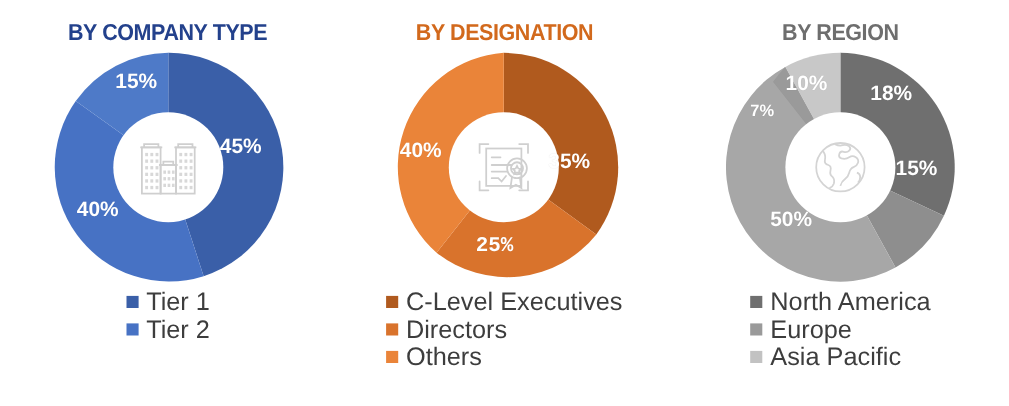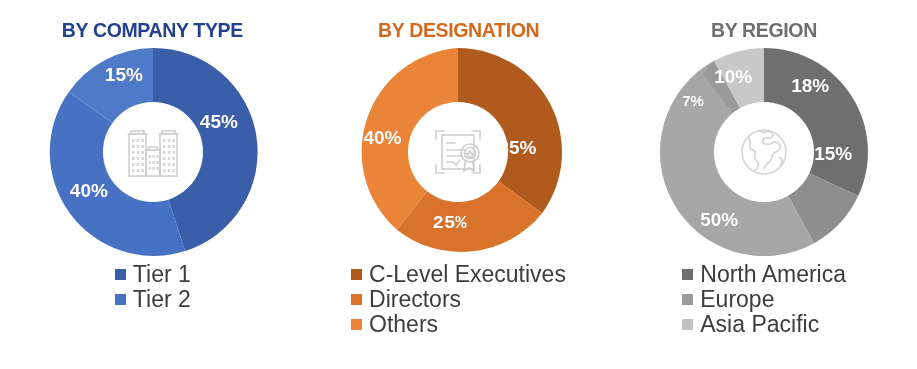--- a/index.html
+++ b/index.html
@@ -118,21 +118,21 @@
             <rect x="26.5" y="39" width="2.4" height="3"></rect>
               <rect x="30.4" y="39" width="2.4" height="3"></rect>
               <rect x="34.3" y="39" width="2.4" height="3"></rect>
             <rect x="26.5" y="45" width="2.4" height="3"></rect>
               <rect x="30.4" y="45" width="2.4" height="3"></rect>
               <rect x="34.3" y="45" width="2.4" height="3"></rect>
           </g>
         </svg>
       </div>
 
-      <div class="pct" style="left:153px;top:66px;">45%</div>
+      <div class="pct" style="left:153px;top:78px;">45%</div>
       <div class="pct" style="left:23px;top:135px;">40%</div>
       <div class="pct" style="left:58px;top:19px;">15%</div>
     </div>
 
     <div class="legend">
       <div class="legend-row">
         <span class="swatch" style="background:#3a5fa8"></span>
         <span class="legend-label">Tier 1</span>
       </div>
       <div class="legend-row">
@@ -223,21 +223,21 @@
             <circle cx="29" cy="29" r="22"></circle>
             <path d="M13 14 q3 4 2 8 q-1 4 3 5 q3 1 2 5 q-1 4 2 6 q2 2 1 6 q-1 3 -4 4"></path>
             <path d="M24 8 q4 2 7 1 q3 -1 6 1 q2 2 0 4 q-2 2 -5 1 q-3 -1 -4 2 q-1 3 2 4 q4 1 7 -1 q3 -2 6 0 q3 2 2 5 q-1 3 -4 4 q-3 1 -4 5 q-1 4 -4 6 q-3 2 -4 6"></path>
             <path d="M44 34 q3 1 3 4 q0 3 -2 5"></path>
           </g>
         </svg>
       </div>
 
       <div class="pct" style="left:133px;top:30px;">18%</div>
       <div class="pct" style="left:156px;top:98px;">15%</div>
-      <div class="pct" style="left:42px;top:164px;">50%</div>
+      <div class="pct" style="left:42px;top:144px;">50%</div>
       <div class="pct small" style="left:24px;top:45px;">7%</div>
       <div class="pct" style="left:56px;top:21px;">10%</div>
     </div>
 
     <div class="legend">
       <div class="legend-row">
         <span class="swatch" style="background:#6f6f6f"></span>
         <span class="legend-label">North America</span>
       </div>
       <div class="legend-row">

